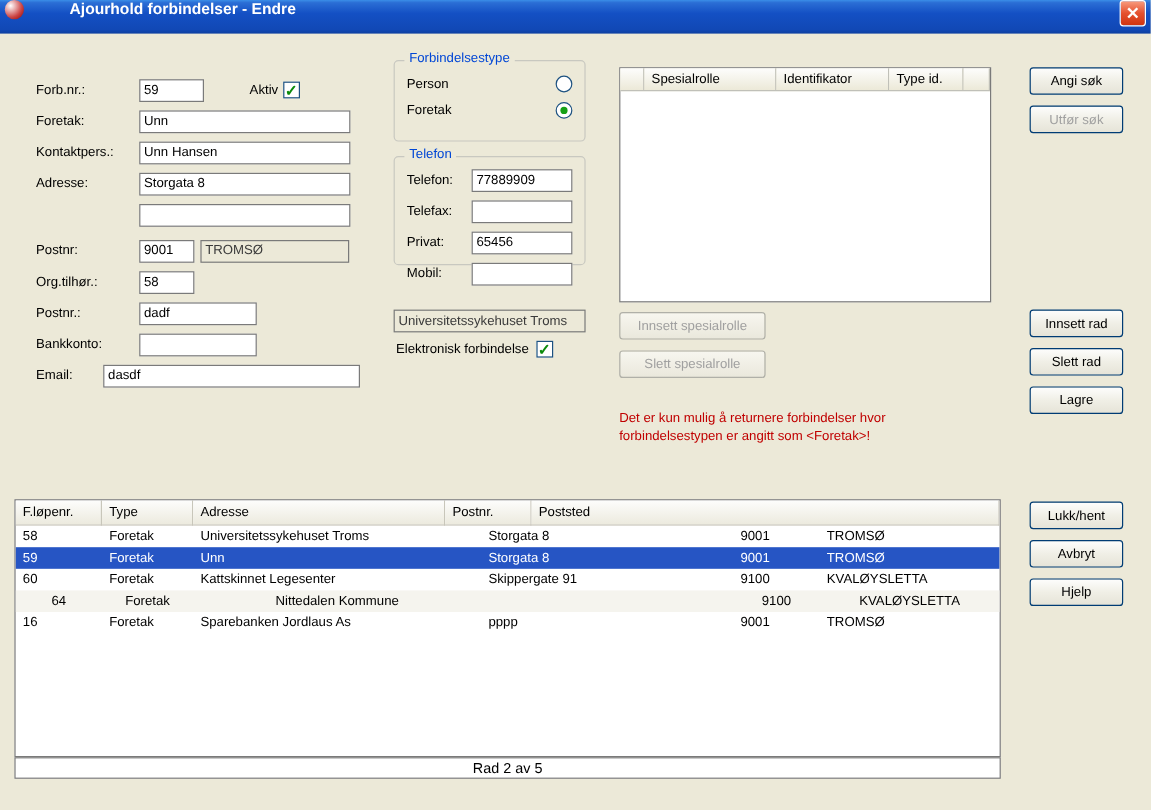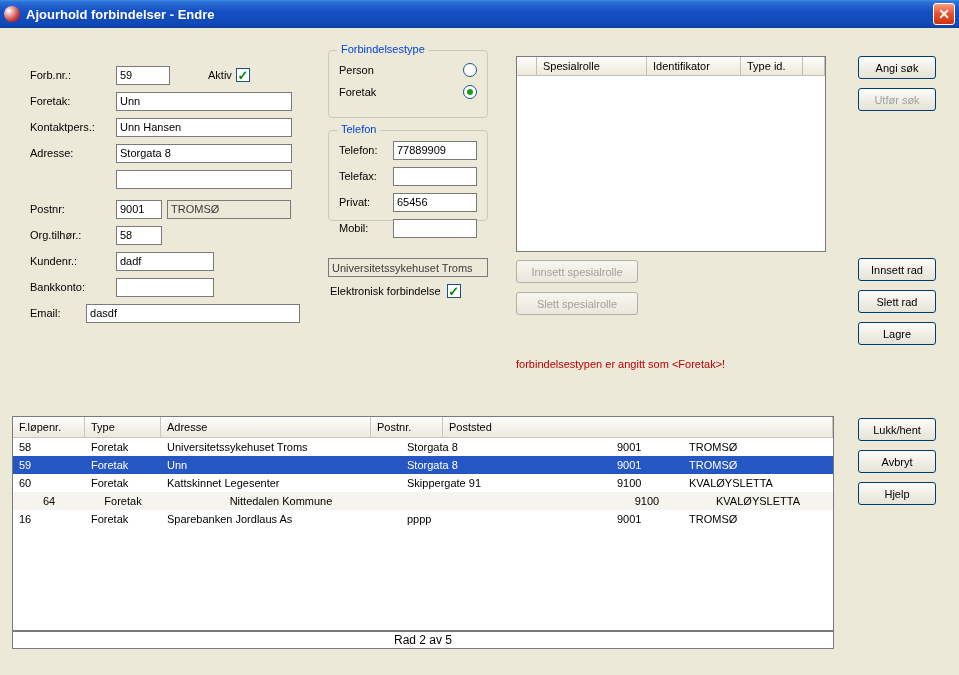--- a/index.html
+++ b/index.html
@@ -9,25 +9,25 @@
     font-size: 11px;
     background: #ece9d8;
     width: 959px;
     height: 675px;
     overflow: hidden;
   }
   .titlebar {
     background: linear-gradient(to bottom, #3a8ee8 0%, #2b6ed5 8%, #1450c4 40%, #1148b5 88%, #0d3fa0 100%);
     height: 28px;
     display: flex;
-    align-items: center;
     padding: 0 4px;
     color: white;
     font-weight: bold;
     font-size: 13px;
+    gap: 32px;
   }
   .titlebar-icon {
     width: 16px; height: 16px;
     background: radial-gradient(circle at 30% 30%, #fff, #c44 60%, #800);
     border-radius: 50%;
     margin-right: 6px;
   }
   .titlebar-text { flex: 1; }
   .close-btn {
     width: 22px; height: 22px;
@@ -274,21 +274,21 @@
     <div class="form-row" style="margin-top:8px">
       <span class="form-label">Postnr:</span>
       <input class="text" style="width: 46px;" value="9001">
       <input class="text ro" style="width: 124px; margin-left: 5px;" readonly="" value="TROMSØ">
     </div>
     <div class="form-row">
       <span class="form-label">Org.tilhør.:</span>
       <input class="text" style="width: 46px;" value="58">
     </div>
     <div class="form-row">
-      <span class="form-label">Kundenr.:</span>
+      <span class="form-label">Postnr.:</span>
       <input class="text" style="width: 98px;" value="dadf">
     </div>
     <div class="form-row">
       <span class="form-label">Bankkonto:</span>
       <input class="text" style="width: 98px;" value="">
     </div>
     <div class="form-row">
       <span class="form-label">Email:</span>
       <input class="text" style="width: 324px;" value="dasdf">
     </div>
@@ -342,21 +342,21 @@
       <div style="width:94px">Identifikator</div>
       <div style="width:62px">Type id.</div>
       <div style="flex:1"></div>
     </div>
   </div>
 
   <button class="midbtn" style="position:absolute;left:516px;top:264px" disabled="">Slett spesialrolle</button>
   <button class="midbtn" style="position:absolute;left:516px;top:232px" disabled="">Innsett spesialrolle</button>
 
   <div class="warn">
-    <br>
+    <span>Det er kun mulig å returnere forbindelser hvor</span><br>
     <span>forbindelsestypen er angitt som &lt;Foretak&gt;!</span>
   </div>
 
   <button class="rbtn" style="left:858px;top:28px">Angi søk</button>
   <button class="rbtn" style="left:858px;top:60px" disabled="">Utfør søk</button>
   <button class="rbtn" style="left:858px;top:230px">Innsett rad</button>
   <button class="rbtn" style="left:858px;top:262px">Slett rad</button>
   <button class="rbtn" style="left:858px;top:294px">Lagre</button>
   <button class="rbtn" style="left:858px;top:390px">Lukk/hent</button>
   <button class="rbtn" style="left:858px;top:422px">Avbryt</button>

